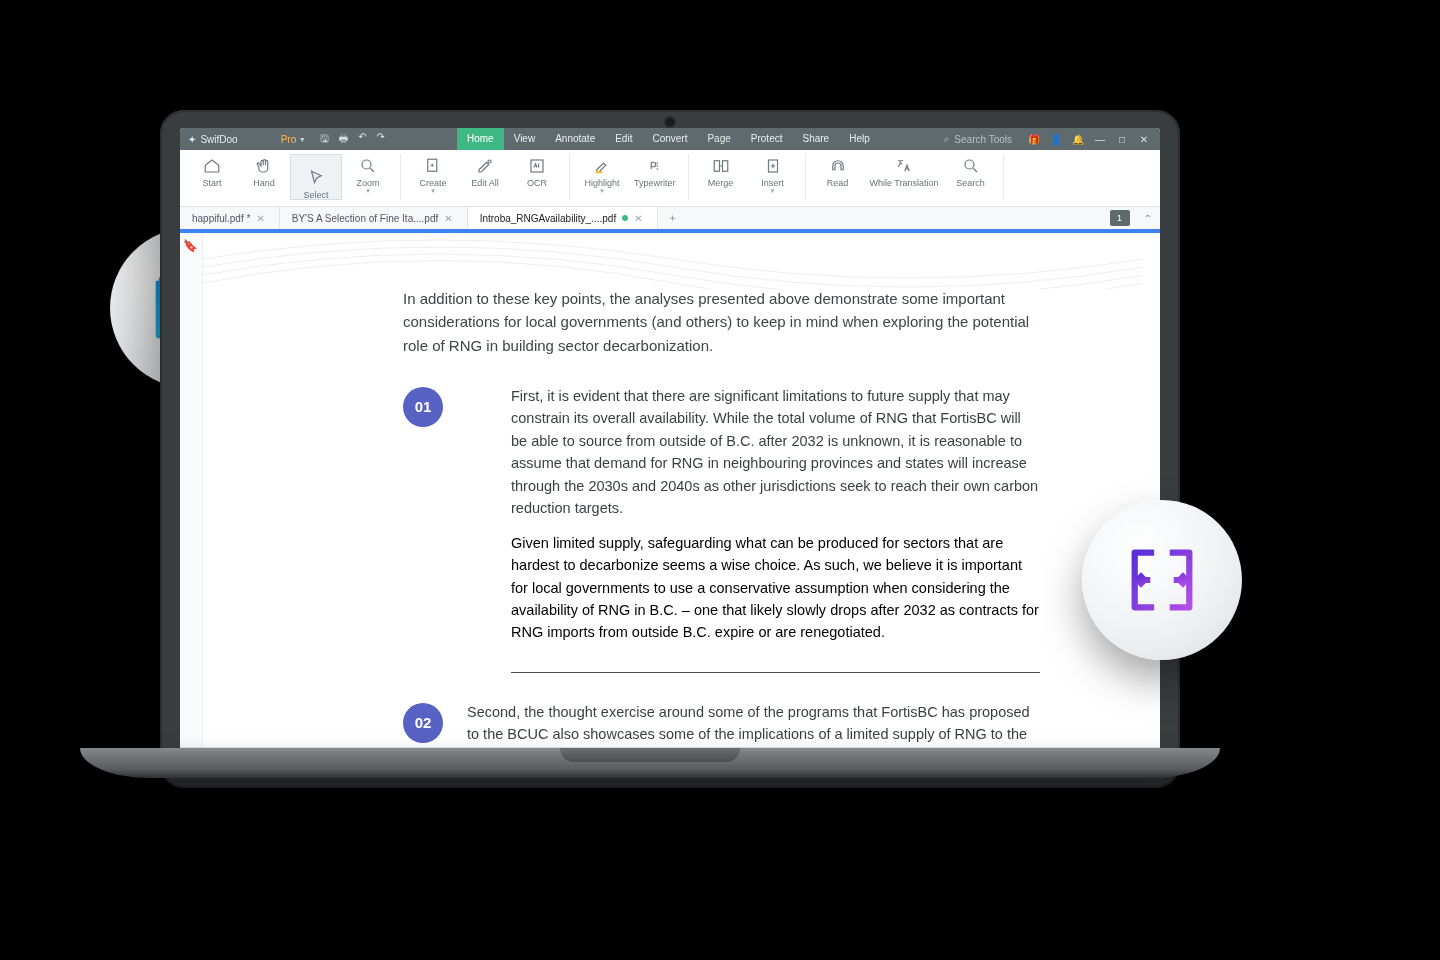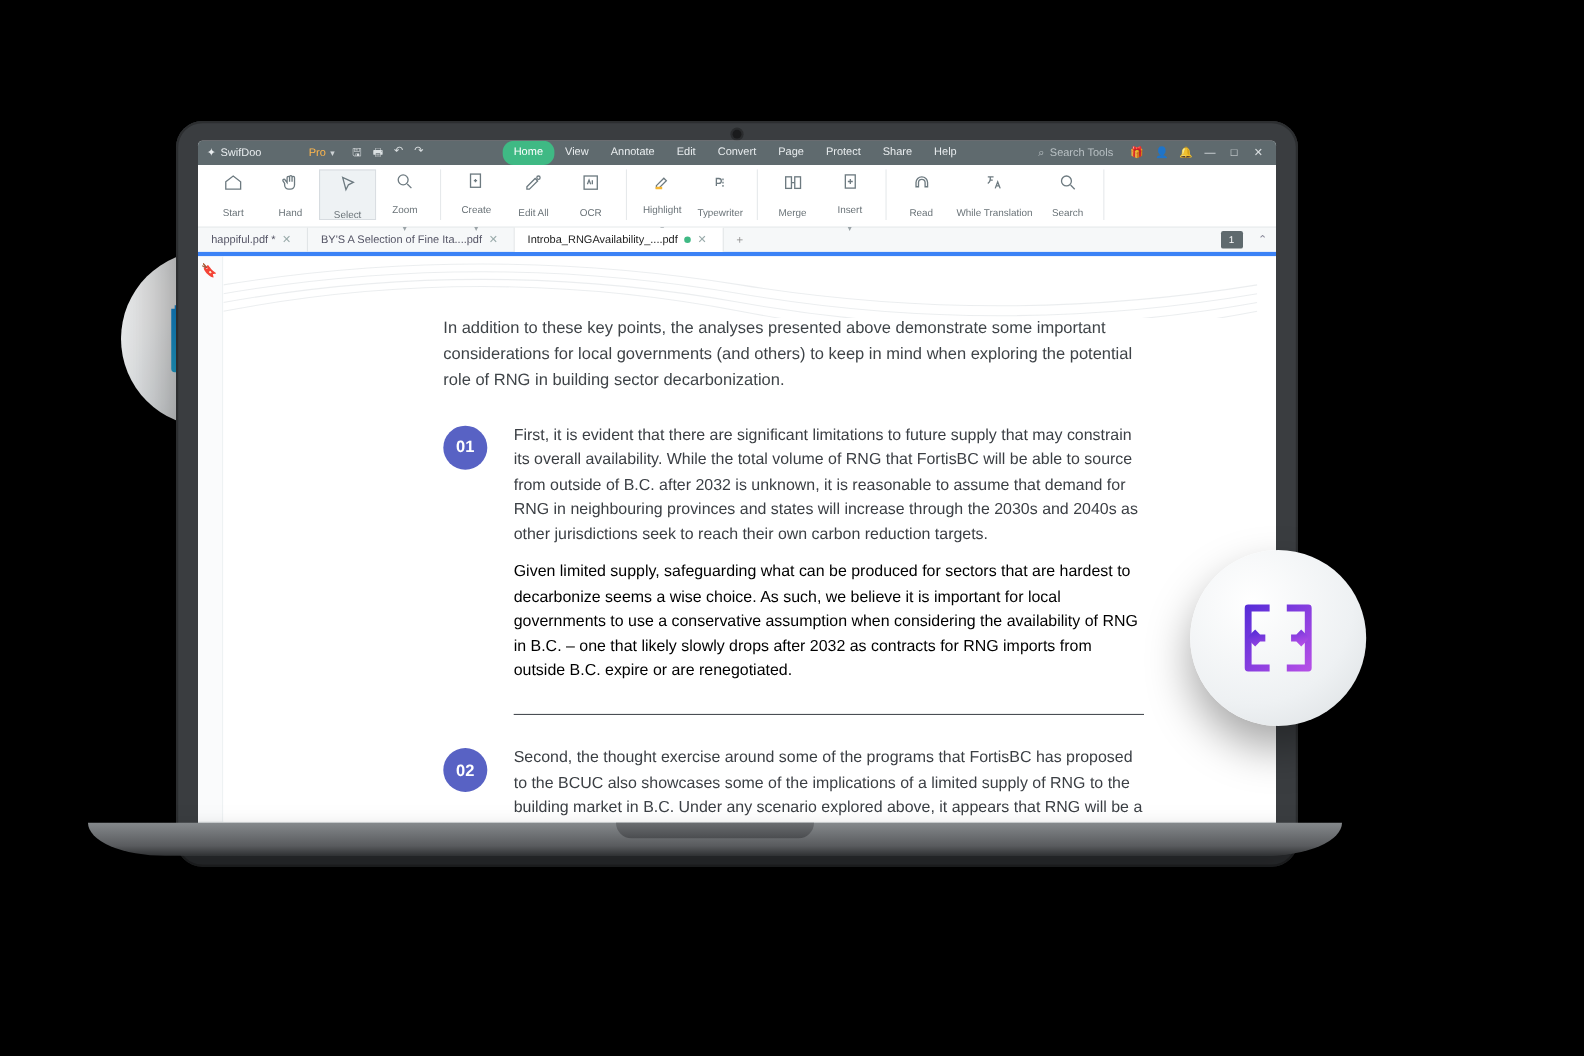--- a/index.html
+++ b/index.html
@@ -16,28 +16,28 @@
   .badge.right{right:198px;top:500px;}
   .badge svg{width:78px;height:78px;}
   
   .menubar{height:22px;background:#5f6a6e;color:#e9edef;display:flex;align-items:center;font-size:10px;}
   .menubar .brand{display:flex;align-items:center;gap:4px;padding:0 8px;}
   .menubar .brand .pro{color:#ffb74d;padding-left:39px;}
   .menubar .qat{display:flex;gap:10px;padding:0 8px;}
   .menubar .qat span{opacity:.9;}
   .menubar .menus{flex:1;display:flex;justify-content:center;gap:0;}
   .menubar .menus span{padding:0 10px;height:22px;line-height:22px;}
-  .menubar .menus span.active{background:#3fb984;color:#fff;border-radius:10px;}
+  .menubar .menus span.active{background:#3fb984;color:#fff;}
   .menubar .search{display:flex;align-items:center;gap:5px;color:#cfd6d9;opacity:.8;padding-right:6px;}
   .menubar .winctrl{display:flex;align-items:center;gap:10px;padding:0 10px;}
   .menubar .winctrl .ico{display:inline-block;opacity:.9;width:12px;text-align:center;}
   
   .ribbon{height:52px;background:#fff;border-bottom:1px solid #dfe3e5;display:flex;align-items:flex-start;padding-top:4px;}
   .rgrp{display:flex;border-right:1px solid #e6e9eb;height:46px;padding:0 6px;}
-  .tbtn{display:flex;flex-direction:column;align-items:center;justify-content:flex-start;gap:12px;width:auto;min-width:40px;padding:0 6px;height:46px;cursor:default;position:relative;}
+  .tbtn{display:flex;flex-direction:column;align-items:center;justify-content:flex-start;gap:2px;width:auto;min-width:40px;padding:0 6px;height:46px;cursor:default;position:relative;}
   .tbtn.active{background:#eef2f4;box-shadow:inset 0 0 0 1px #d7dce0;justify-content:flex-end;}
   .tbtn .ico{width:20px;height:20px;display:flex;align-items:center;justify-content:center;margin-top:2px;}
   .tbtn .lbl{font-size:9px;color:#6a7378;white-space:nowrap;}
   .tbtn .caret{font-size:7px;color:#9aa3a7;line-height:4px;margin-top:-1px;}
   .ribbon svg{stroke:#6d7a80;}
   
   .doctabs{height:22px;background:#f6f8f9;border-bottom:4px solid #3b82f6;display:flex;align-items:stretch;font-size:10px;}
   .dtab{display:flex;align-items:center;padding:0 14px 0 12px;border-right:1px solid #e1e5e7;color:#556;position:relative;gap:6px;}
   .dtab.active{background:#fff;color:#222;}
   .dtab .close{font-size:10px;color:#9aa;}
@@ -303,21 +303,21 @@
                 <path d="M0 42 Q235 0 470 42 T940 42"></path>
               <path d="M0 34 Q235 -6 470 34 T940 34"></path>
                 <path d="M0 26 Q235 -12 470 26 T940 26"></path>
             </g>
           </svg>
           <div class="content">
             <div class="intro">In addition to these key points, the analyses presented above demonstrate some important considerations for local governments (and others) to keep in mind when exploring the potential role of RNG in building sector decarbonization.</div>
 
             <div class="item">
               <div class="numcircle">01</div>
-              <div style="flex:1;">
+              <div style="flex:1;margin-left:44px;">
                 <div class="itext">First, it is evident that there are significant limitations to future supply that may constrain its overall availability. While the total volume of RNG that FortisBC will be able to source from outside of B.C. after 2032 is unknown, it is reasonable to assume that demand for RNG in neighbouring provinces and states will increase through the 2030s and 2040s as other jurisdictions seek to reach their own carbon reduction targets.</div>
                 <div class="itext highlight">Given limited supply, safeguarding what can be produced for sectors that are hardest to decarbonize seems a wise choice. As such, we believe it is important for local governments to use a conservative assumption when considering the availability of RNG in B.C. – one that likely slowly drops after 2032 as contracts for RNG imports from outside B.C. expire or are renegotiated.</div>
                 <hr class="rule">
               </div>
             </div>
 
             <div class="item">
               <div class="numcircle">02</div>
               <div style="flex:1;">
                 <div class="itext">Second, the thought exercise around some of the programs that FortisBC has proposed to the BCUC also showcases some of the implications of a limited supply of RNG to the building market in B.C. Under any scenario explored above, it appears that RNG will be a small</div>

